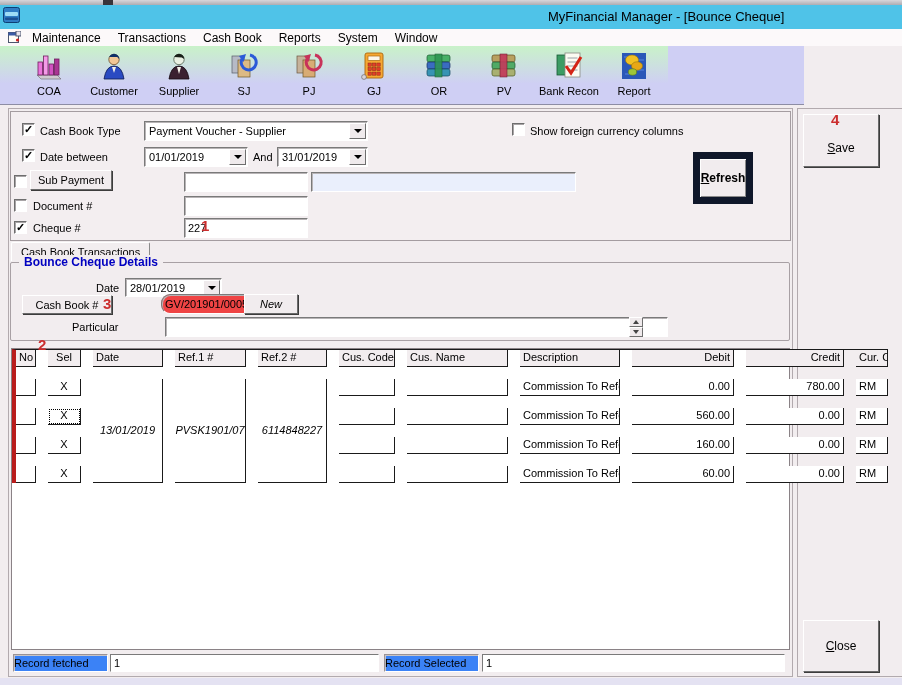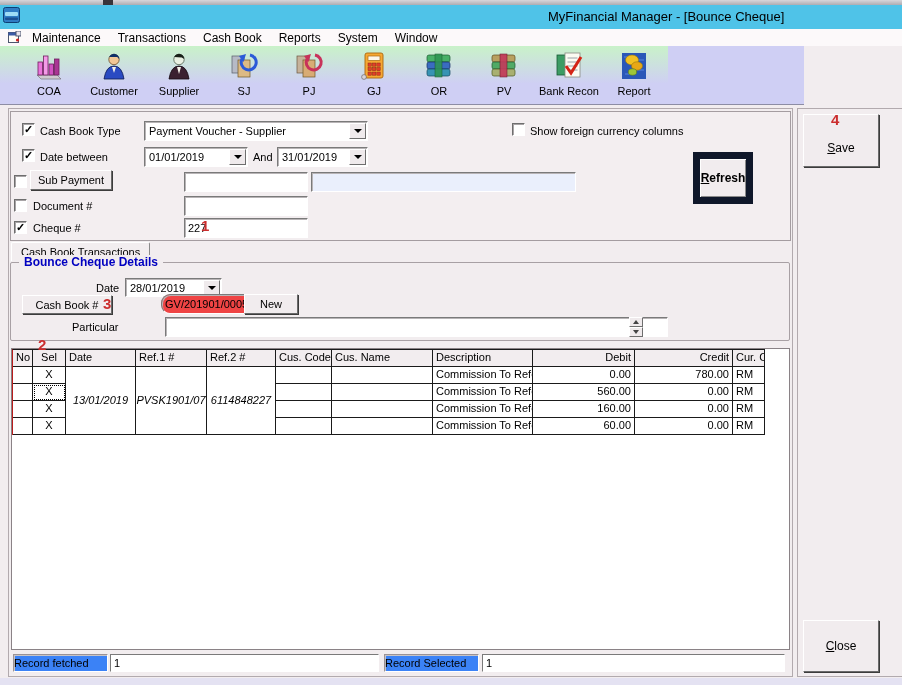--- a/index.html
+++ b/index.html
@@ -79,21 +79,21 @@
   .spinner .sp { height:10px; background:#efeaec; border:1px solid; border-color:#fff #6e6e6e #6e6e6e #fff;
     display:flex; align-items:center; justify-content:center; }
   .tri-up { width:0; height:0; border-left:3px solid transparent; border-right:3px solid transparent; border-bottom:4px solid #444; }
   .tri-dn { width:0; height:0; border-left:3px solid transparent; border-right:3px solid transparent; border-top:4px solid #444; }
 
   
   .grid-area { position:absolute; left:11px; top:348px; width:779px; height:302px; background:#fff;
     border:1px solid #8a8286; }
   .tbl { position:absolute; left:0; top:0; display:grid;
     grid-template-columns:20px 33px 70px 71px 69px 56px 101px 100px 102px 98px 32px;
-    grid-auto-rows:17px; border-top:1px solid #1a1a1a; border-left:1px solid #b91c1c; }
+    grid-auto-rows:17px; border-top:1px solid #1a1a1a; border-left:4px solid #b91c1c;gap:12px; }
   .tbl > div { border-right:1px solid #1a1a1a; border-bottom:1px solid #1a1a1a; padding:1px 3px;
     font-size:11px; line-height:13px; white-space:nowrap; overflow:hidden; background:#fff; }
   .tbl .th { background:#f2edef; }
   .tbl .ctr { text-align:center; }
   .tbl .num { text-align:right; }
   .tbl .merged { display:flex; align-items:center; justify-content:center; padding:0;font-style:italic; }
   .tbl .focuscell { outline:1px dotted #000; outline-offset:-2px; }
   .g1{grid-column:1}.g2{grid-column:2}.g3{grid-column:3}.g4{grid-column:4}.g5{grid-column:5}
   .g6{grid-column:6}.g7{grid-column:7}.g8{grid-column:8}.g9{grid-column:9}.g10{grid-column:10}.g11{grid-column:11}
   .r1{grid-row:1}.r2{grid-row:2}.r3{grid-row:3}.r4{grid-row:4}.r5{grid-row:5}
@@ -361,21 +361,21 @@
   <div class="combo" style="left:125px; top:278px; width:97px; height:19px;">
     <span class="val">28/01/2019</span>
     <span class="drop">
         <span class="arr-down"></span>
       </span>
   </div>
   <div class="btn" style="left:22px; top:295px; width:90px; height:19px;">
       <span>Cash Book #</span>
     </div>
   <div class="txt" style="left:121px; top:294px; width:105px; height:20px; background:#ef4444;border-radius:9px;">GV/201901/0005</div>
-  <div class="btn" style="left:244px; top:294px; width:54px; height:20px;">
+  <div class="btn" style="left:244px; top:294px; width:54px; height:20px;font-style:italic;">
       <span>New</span>
     </div>
   <span class="flabel" style="left:72px; top:321px;">Particular</span>
   <div class="txt" style="left:125px; top:317px; width:503px; height:20px;"></div>
   <div class="spinner" style="left:629px; top:317px;">
     <div class="sp">
         <span class="tri-up"></span>
       </div>
     <div class="sp">
         <span class="tri-dn"></span>

